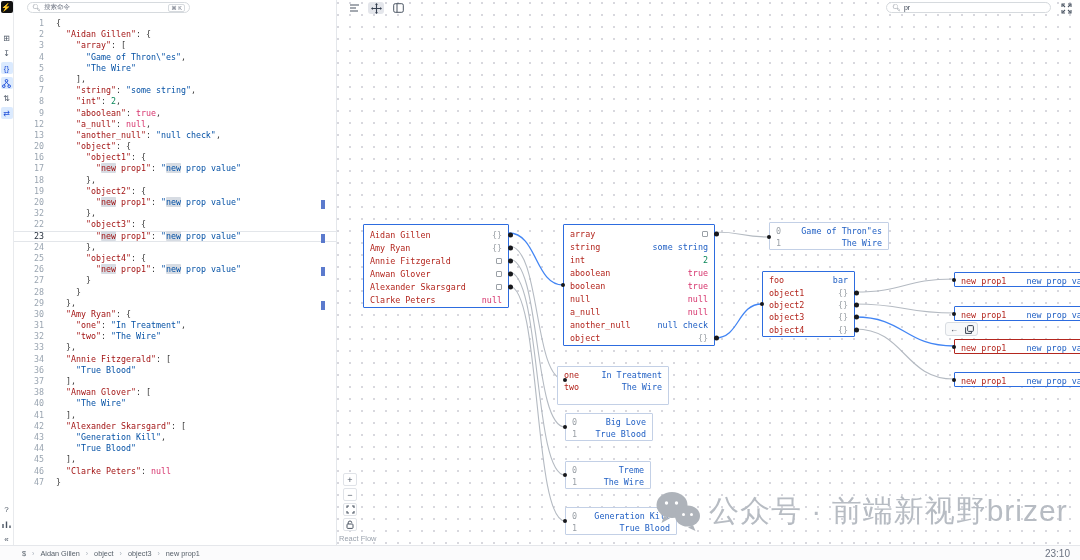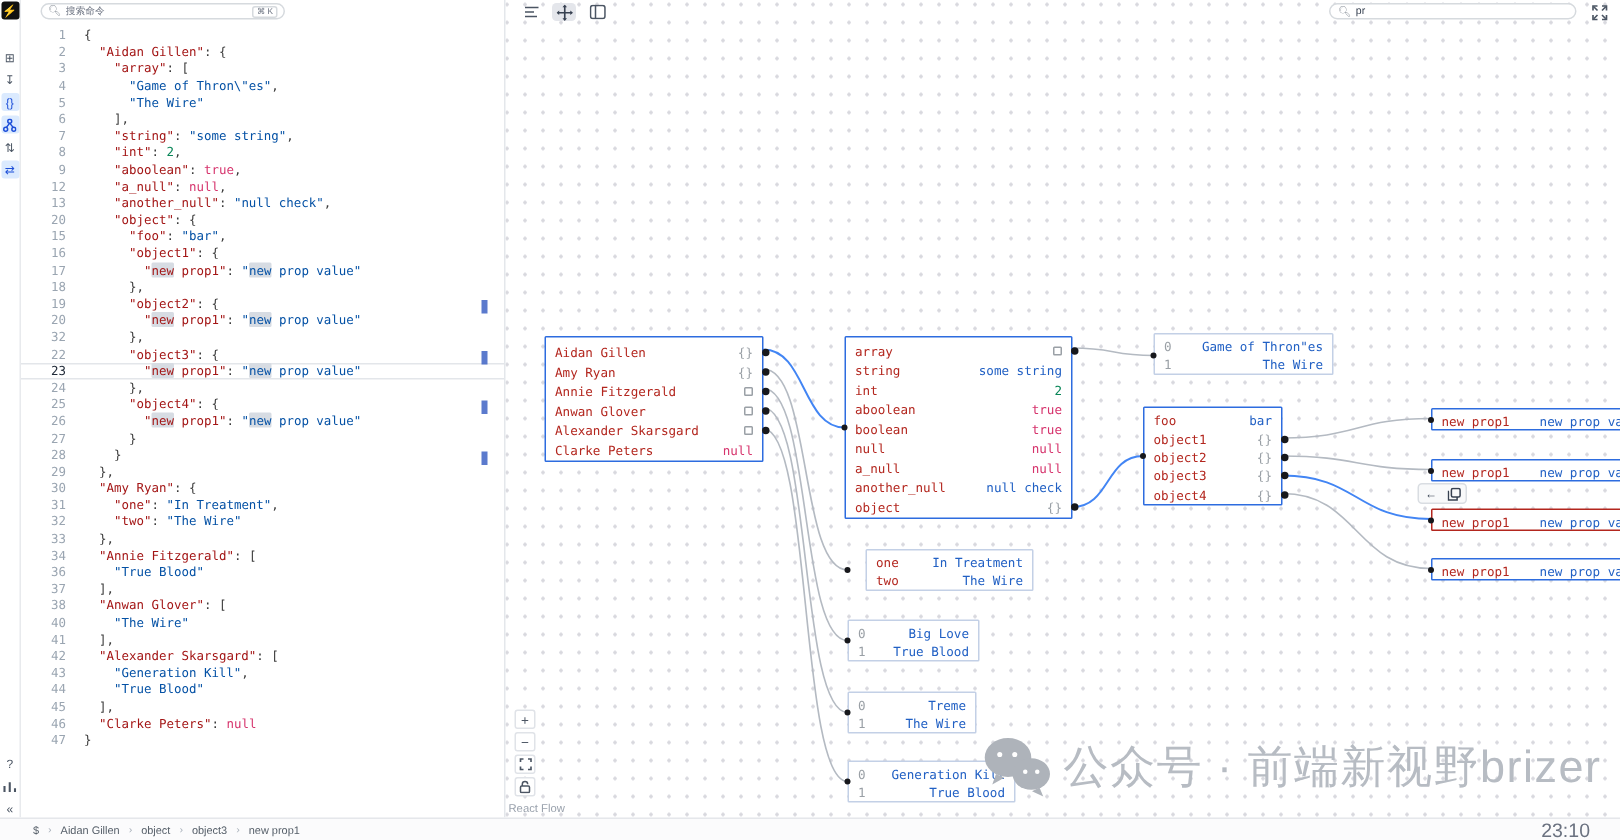--- a/index.html
+++ b/index.html
@@ -37,21 +37,21 @@
   .tk-u{color:#d6336c}.tk-p{color:#3b3b3b}
   .hl{background:#d7dce3;border-radius:1px}
   .smark{position:absolute;right:11px;width:4px;height:9px;background:#3e63c4;opacity:.85}
 
   
   .statusbar{position:absolute;left:0;right:0;bottom:0;height:15px;background:#fbfbfc;
     border-top:1px solid #e5e7eb;display:flex;align-items:center;padding:0 10px 0 22px;z-index:40}
   .crumbs{display:flex;align-items:center;gap:6px;font-size:7.3px;color:#57606a}
   .crumbs .sep{color:#a8b0ba;font-size:7px}
   .crumb{cursor:pointer}
-  .statusbar .time{margin-left:auto;font-size:13px;color:#6b7280;margin-right:10px}
+  .statusbar .time{margin-left:auto;font-size:10px;color:#6b7280;}
 
   
   .flow{position:absolute;left:336px;top:0;right:0;bottom:15px;overflow:hidden;
     border-left:1px solid #e4e7eb;
     background-image:radial-gradient(circle,#d8d8de 1px,transparent 1.3px);
     background-size:12px 12px;background-position:7px 9px}
   .flow svg.edges{position:absolute;left:0;top:0;z-index:1}
   .edge{fill:none;stroke:#b4bac2;stroke-width:1.1}
   .edge.blue{stroke:#4285f4;stroke-width:1.3}
 
@@ -153,21 +153,20 @@
       <div class="cline"><span class="gut">3</span><span class="code"><span class="tk-p">    </span><span class="tk-k">"array"</span><span class="tk-p">:</span><span class="tk-p"> [</span></span></div>
       <div class="cline"><span class="gut">4</span><span class="code"><span class="tk-p">      </span><span class="tk-s">"Game of Thron\"es"</span><span class="tk-p">,</span></span></div>
       <div class="cline"><span class="gut">5</span><span class="code"><span class="tk-p">      </span><span class="tk-s">"The Wire"</span></span></div>
       <div class="cline"><span class="gut">6</span><span class="code"><span class="tk-p">    ],</span></span></div>
       <div class="cline"><span class="gut">7</span><span class="code"><span class="tk-p">    </span><span class="tk-k">"string"</span><span class="tk-p">:</span><span class="tk-p"> </span><span class="tk-s">"some string"</span><span class="tk-p">,</span></span></div>
       <div class="cline"><span class="gut">8</span><span class="code"><span class="tk-p">    </span><span class="tk-k">"int"</span><span class="tk-p">:</span><span class="tk-p"> </span><span class="tk-n">2</span><span class="tk-p">,</span></span></div>
       <div class="cline"><span class="gut">9</span><span class="code"><span class="tk-p">    </span><span class="tk-k">"aboolean"</span><span class="tk-p">:</span><span class="tk-p"> </span><span class="tk-b">true</span><span class="tk-p">,</span></span></div>
       <div class="cline"><span class="gut">12</span><span class="code"><span class="tk-p">    </span><span class="tk-k">"a_null"</span><span class="tk-p">:</span><span class="tk-p"> </span><span class="tk-u">null</span><span class="tk-p">,</span></span></div>
       <div class="cline"><span class="gut">13</span><span class="code"><span class="tk-p">    </span><span class="tk-k">"another_null"</span><span class="tk-p">:</span><span class="tk-p"> </span><span class="tk-s">"null check"</span><span class="tk-p">,</span></span></div>
       <div class="cline"><span class="gut">20</span><span class="code"><span class="tk-p">    </span><span class="tk-k">"object"</span><span class="tk-p">:</span><span class="tk-p"> {</span></span></div>
-      <div class="cline"><span class="gut">15</span><span class="code"><span class="tk-p">      </span><span class="tk-k">"foo"</span><span class="tk-p">:</span><span class="tk-p"> </span><span class="tk-s">"bar"</span><span class="tk-p">,</span></span></div>
       <div class="cline"><span class="gut">16</span><span class="code"><span class="tk-p">      </span><span class="tk-k">"object1"</span><span class="tk-p">:</span><span class="tk-p"> {</span></span></div>
       <div class="cline"><span class="gut">17</span><span class="code"><span class="tk-p">        </span><span class="tk-k">"</span><span class="tk-k hl">new</span><span class="tk-k"> prop1"</span><span class="tk-p">:</span><span class="tk-p"> </span><span class="tk-s">"</span><span class="tk-s hl">new</span><span class="tk-s"> prop value"</span></span></div>
       <div class="cline"><span class="gut">18</span><span class="code"><span class="tk-p">      },</span></span></div>
       <div class="cline"><span class="gut">19</span><span class="code"><span class="tk-p">      </span><span class="tk-k">"object2"</span><span class="tk-p">:</span><span class="tk-p"> {</span></span></div>
       <div class="cline"><span class="gut">20</span><span class="code"><span class="tk-p">        </span><span class="tk-k">"</span><span class="tk-k hl">new</span><span class="tk-k"> prop1"</span><span class="tk-p">:</span><span class="tk-p"> </span><span class="tk-s">"</span><span class="tk-s hl">new</span><span class="tk-s"> prop value"</span></span></div>
       <div class="cline"><span class="gut">32</span><span class="code"><span class="tk-p">      },</span></span></div>
       <div class="cline"><span class="gut">22</span><span class="code"><span class="tk-p">      </span><span class="tk-k">"object3"</span><span class="tk-p">:</span><span class="tk-p"> {</span></span></div>
       <div class="cline cur"><span class="gut">23</span><span class="code"><span class="tk-p">        </span><span class="tk-k">"</span><span class="tk-k hl">new</span><span class="tk-k"> prop1"</span><span class="tk-p">:</span><span class="tk-p"> </span><span class="tk-s">"</span><span class="tk-s hl">new</span><span class="tk-s"> prop value"</span></span></div>
       <div class="cline"><span class="gut">24</span><span class="code"><span class="tk-p">      },</span></span></div>
       <div class="cline"><span class="gut">25</span><span class="code"><span class="tk-p">      </span><span class="tk-k">"object4"</span><span class="tk-p">:</span><span class="tk-p"> {</span></span></div>
@@ -367,21 +366,21 @@
         <span class="nk">new prop1</span>
         <span class="nv str">new prop value</span>
       </div>
     </div>
   <div class="node rh9" style="left:617px;top:372px;width:150px;height:15px">
       <div class="nrow">
         <span class="nk">new prop1</span>
         <span class="nv str">new prop value</span>
       </div>
     </div>
-  <div class="node small rh12" style="left:240px;top:366px;width:112px;height:28px">
+  <div class="node small rh12" style="left:220px;top:366px;width:112px;height:39px">
       <div class="nrow">
         <span class="nk">one</span>
         <span class="nv str">In Treatment</span>
       </div>
       <div class="nrow">
         <span class="nk">two</span>
         <span class="nv str">The Wire</span>
       </div>
     </div>
   <div class="node small rh12" style="left:228px;top:413px;width:88px;height:28px">

